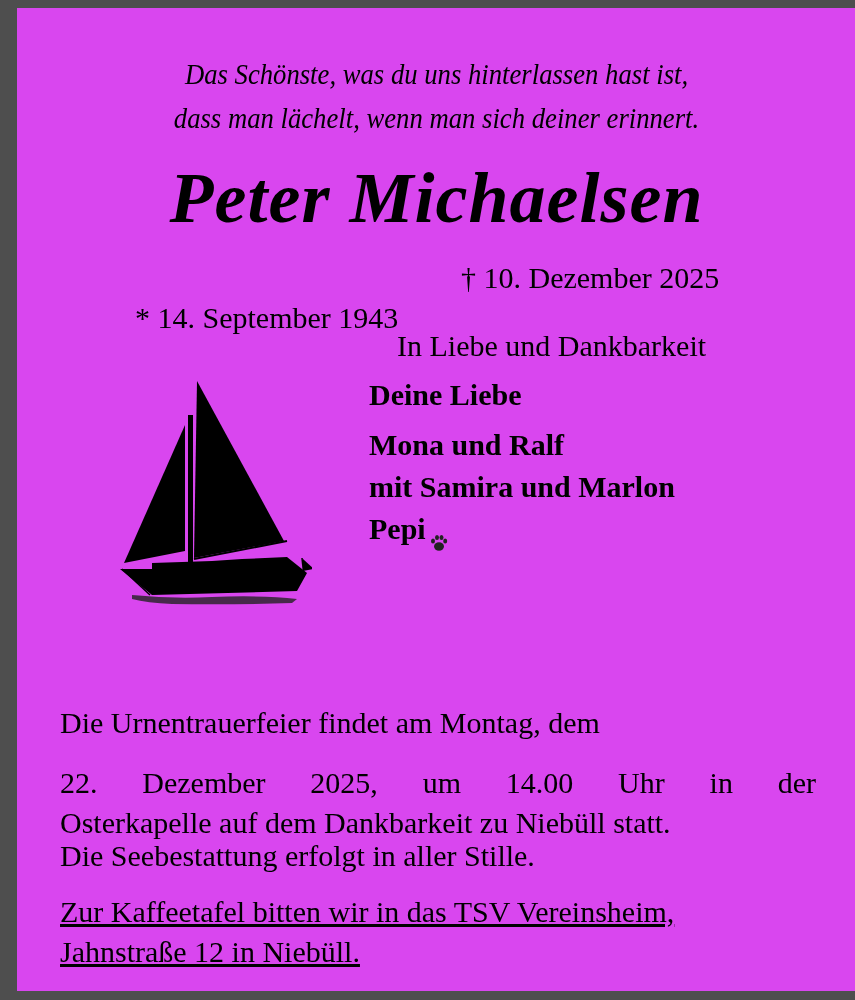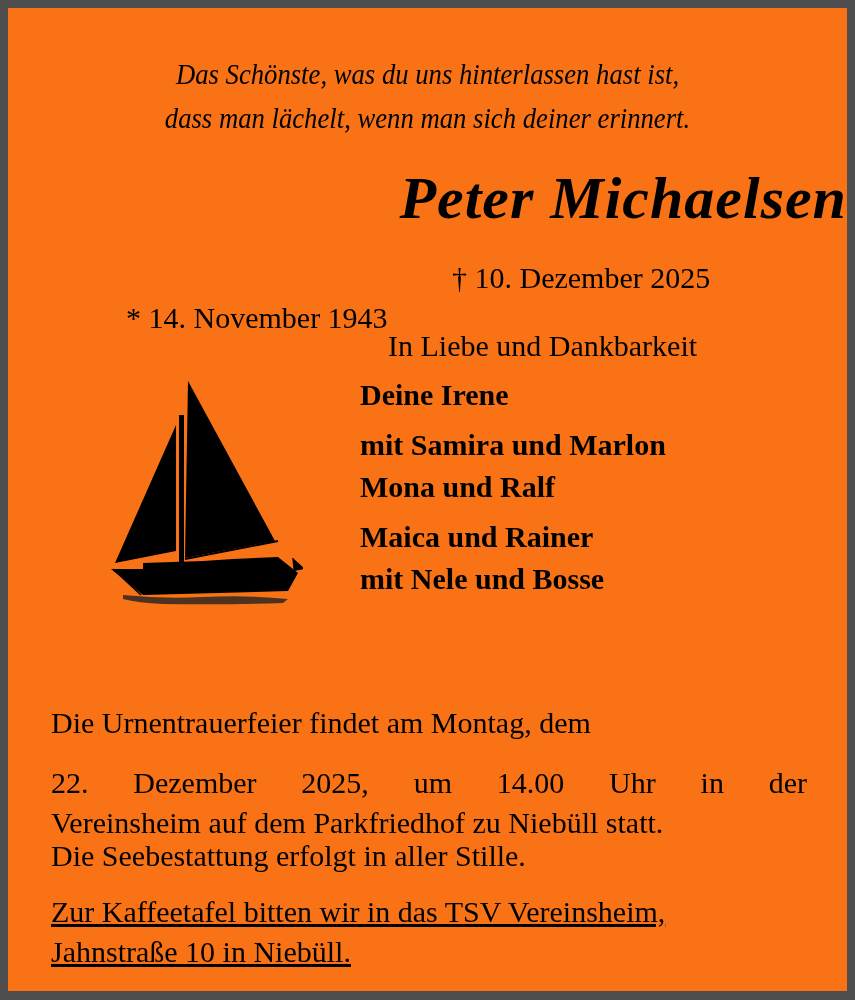--- a/index.html
+++ b/index.html
@@ -1,19 +1,19 @@
 <!DOCTYPE html>
 <html><head>
 <meta charset="utf-8">
 <style>
   html, body { margin:0; padding:0; }
   body { width:855px; height:1000px; background:#4e4e4e; position:relative; overflow:hidden; }
-  .card { position:absolute; left:8px; top:8px; width:839px; height:983px; background:#f97316; font-family:"Liberation Serif", serif; color:#000; }
+  .card { position:absolute; left:17px; top:8px; width:839px; height:983px; background:#d946ef; font-family:"Liberation Serif", serif; color:#000; }
   .quote { position:absolute; left:0; right:0; top:44px; text-align:center; font-style:italic; font-size:29px; line-height:44px; transform:scaleX(0.92); }
-  .name { position:absolute; left:0; right:0; top:150px; text-align:right; font-style:italic; font-weight:bold; font-size:60px; line-height:80px; letter-spacing:1px; }
+  .name { position:absolute; left:0; right:0; top:150px; text-align:center; font-style:italic; font-weight:bold; font-size:72px; line-height:80px; letter-spacing:1px; }
   .dates { position:absolute; left:88px; top:250px; font-size:30px; line-height:40px; white-space:pre; }
   .dates .d2 { position:absolute; left:356px; top:0; white-space:nowrap; }
   .boat { position:absolute; left:95px; top:365px; width:200px; height:232px; }
   .family { position:absolute; left:352px; top:318px; font-size:30px; }
   .family .intro { line-height:40px;margin-left:28px; }
   .family .bold { font-weight:bold; line-height:42px; }
   .family .g1 { margin-top:8px; }
   .family .g2 { margin-top:8px; }
   .family .g3 { margin-top:8px; }
   .paw { display:inline-block; width:20px; height:20px; vertical-align:middle; margin-left:3px; }
@@ -29,21 +29,21 @@
 
 <div class="card">
   <div class="quote">
     <div>Das Schönste, was du uns hinterlassen hast ist,</div>
     <div>dass man lächelt, wenn man sich deiner erinnert.</div>
   </div>
 
   <div class="name">Peter Michaelsen</div>
 
   <div class="dates">
-    <span>* 14. November 1943</span>
+    <span>* 14. September 1943</span>
     <span class="d2">† 10. Dezember 2025</span>
   </div>
 
   <div class="boat">
     <svg width="200" height="232" viewBox="0 0 200 232">
 
       <polygon points="85,8 82,185 172,168" fill="#000"></polygon>
 
       <rect x="76" y="42" width="5" height="150" fill="#000"></rect>
 
@@ -63,38 +63,41 @@
       <line x1="190" y1="185" x2="192" y2="204" stroke="#000" stroke-width="1.5"></line>
       <polygon points="191,186 202,196 191,198" fill="#000"></polygon>
 
       <path d="M20,222 Q60,226 100,224 Q150,222 185,226 L180,230 Q120,232 60,231 Q35,230 20,226 Z" fill="#222" opacity="0.8"></path>
     </svg>
   </div>
 
   <div class="family">
     <div class="intro">In Liebe und Dankbarkeit</div>
     <div class="bold g1">
-      <div>Deine Irene</div>
+      <div>Deine Liebe</div>
     </div>
     <div class="bold g2">
+      <div>Mona und Ralf</div>
       <div>mit Samira und Marlon</div>
-      <div>Mona und Ralf</div>
-    </div>
-    <div class="bold g3">
-      <div>Maica und Rainer</div>
-      <div>mit Nele und Bosse</div>
+      <div><span>Pepi</span><span class="paw"><svg width="20" height="20" viewBox="0 0 20 20">
+              <ellipse cx="10" cy="13.5" rx="5" ry="4.2" fill="#222"></ellipse>
+              <ellipse cx="4" cy="8" rx="2" ry="2.6" fill="#222"></ellipse>
+              <ellipse cx="8" cy="4.5" rx="2" ry="2.6" fill="#222"></ellipse>
+              <ellipse cx="12.5" cy="4.5" rx="2" ry="2.6" fill="#222"></ellipse>
+              <ellipse cx="16.2" cy="8" rx="2" ry="2.6" fill="#222"></ellipse>
+            </svg></span></div>
     </div>
   </div>
 
 
   <div class="bottom p1">
     <div>Die Urnentrauerfeier findet am Montag, dem</div>
     <div class="just">22. Dezember 2025, um 14.00 Uhr in der</div>
-    <div>Vereinsheim auf dem Parkfriedhof zu Niebüll statt.</div>
+    <div>Osterkapelle auf dem Dankbarkeit zu Niebüll statt.</div>
   </div>
 
   <div class="bottom p2">Die Seebestattung erfolgt in aller Stille.</div>
 
   <div class="bottom p3">
     <div>Zur Kaffeetafel bitten wir in das TSV Vereinsheim,</div>
-    <div>Jahnstraße 10 in Niebüll.</div>
+    <div>Jahnstraße 12 in Niebüll.</div>
   </div>
 </div>
 
 </body></html>

